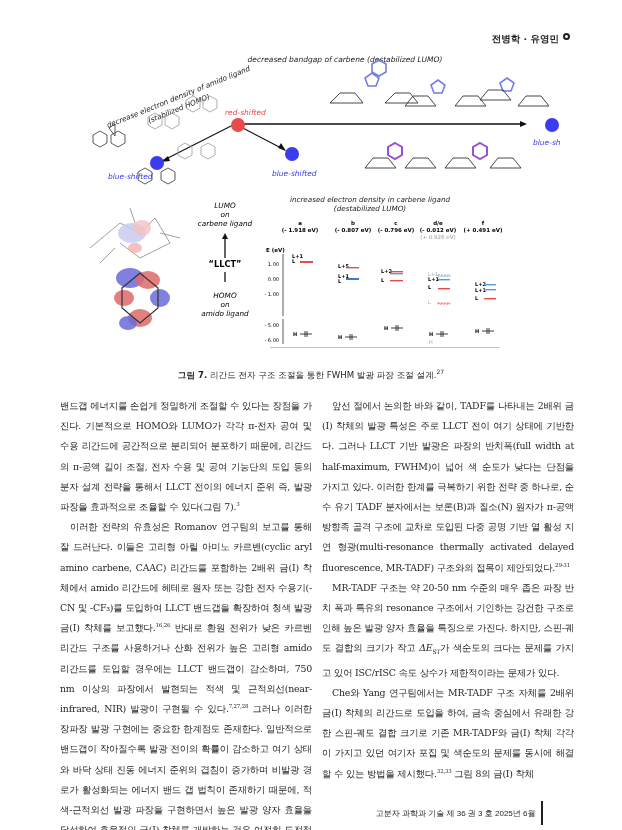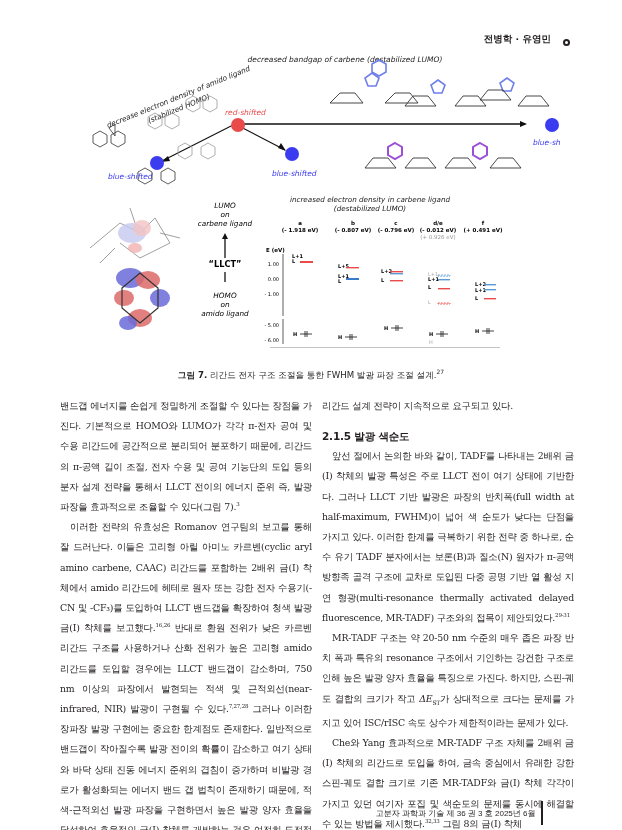--- a/index.html
+++ b/index.html
@@ -1,17 +1,17 @@
 <!DOCTYPE html>
 <html><head>
 <meta charset="utf-8">
 <style>
   html,body{margin:0;padding:0;background:#fff;}
   body{width:622px;height:830px;position:relative;overflow:hidden;font-family:"DejaVu Serif","Liberation Serif",serif;color:#231f20;}
-  .hdr{position:absolute;right:52px;top:33px;font-family:"DejaVu Sans","Liberation Sans",sans-serif;font-size:9.5px;font-weight:bold;display:flex;align-items:flex-end;gap:12px;}
+  .hdr{position:absolute;right:52px;top:33px;font-family:"DejaVu Sans","Liberation Sans",sans-serif;font-size:9.5px;font-weight:bold;display:flex;align-items:flex-start;gap:4px;}
   .hdr .ring{width:7px;height:7px;border:2px solid #231f20;border-radius:50%;box-sizing:border-box;display:inline-block;}
   .fig{position:absolute;left:60px;top:48px;width:500px;height:300px;}
   .fig svg{width:500px;height:300px;}
   .cap{position:absolute;left:0;width:622px;top:368px;text-align:center;font-family:"DejaVu Sans","Liberation Sans",sans-serif;font-size:8.6px;}
   .cap b{font-weight:bold;}
   .cap sup{font-size:6px;}
   .col{position:absolute;top:396px;width:252px;font-size:9.4px;line-height:20.2px;text-align:justify;letter-spacing:-0.2px;}
   .col.l{left:60px;}
   .col.r{left:322px;}
   .col p{margin:0;}
@@ -214,24 +214,22 @@
 <div class="cap">
   <b>그림 7.</b><span> 리간드 전자 구조 조절을 통한 FWHM 발광 파장 조절 설계.</span><sup>27</sup>
 </div>
 
 <div class="col l">
   <p><span>밴드갭 에너지를 손쉽게 정밀하게 조절할 수 있다는 장점을 가진다. 기본적으로 HOMO와 LUMO가 각각 π-전자 공여 및 수용 리간드에 공간적으로 분리되어 분포하기 때문에, 리간드의 π-공액 길이 조절, 전자 수용 및 공여 기능단의 도입 등의 분자 설계 전략을 통해서 LLCT 전이의 에너지 준위 즉, 발광 파장을 효과적으로 조율할 수 있다(그림 7).</span><sup>3</sup></p>
   <p class="ind"><span>이러한 전략의 유효성은 Romanov 연구팀의 보고를 통해 잘 드러난다. 이들은 고리형 아릴 아미노 카르벤(cyclic aryl amino carbene, CAAC) 리간드를 포함하는 2배위 금(I) 착체에서 amido 리간드에 헤테로 원자 또는 강한 전자 수용기(-CN 및 -CF₃)를 도입하여 LLCT 밴드갭을 확장하여 청색 발광 금(I) 착체를 보고했다.</span><sup>16,26</sup><span> 반대로 환원 전위가 낮은 카르벤 리간드 구조를 사용하거나 산화 전위가 높은 고리형 amido 리간드를 도입할 경우에는 LLCT 밴드갭이 감소하며, 750 nm 이상의 파장에서 발현되는 적색 및 근적외선(near-infrared, NIR) 발광이 구현될 수 있다.</span><sup>7,27,28</sup><span> 그러나 이러한 장파장 발광 구현에는 중요한 한계점도 존재한다. 일반적으로 밴드갭이 작아질수록 발광 전이의 확률이 감소하고 여기 상태와 바닥 상태 진동 에너지 준위의 겹침이 증가하며 비발광 경로가 활성화되는 에너지 밴드 갭 법칙이 존재하기 때문에, 적색-근적외선 발광 파장을 구현하면서 높은 발광 양자 효율을 달성하여 효율적인 금(I) 착체를 개발하는 것은 여전히 도전적인 과제이다. 따라서, 발광 파장 조절을 하는 분자 설계 전략에서 발광 효율까지도 고려하여 균형이 맞춰진 정교한</span></p>
 </div>
 
 <div class="col r">
-  <p>리간드 설계 전략이 지속적으로 요구되고 있다.</p>
-  <h3>2.1.5 발광 색순도</h3>
   <p class="ind"><span>앞선 절에서 논의한 바와 같이, TADF를 나타내는 2배위 금(I) 착체의 발광 특성은 주로 LLCT 전이 여기 상태에 기반한다. 그러나 LLCT 기반 발광은 파장의 반치폭(full width at half-maximum, FWHM)이 넓어 색 순도가 낮다는 단점을 가지고 있다. 이러한 한계를 극복하기 위한 전략 중 하나로, 순수 유기 TADF 분자에서는 보론(B)과 질소(N) 원자가 π-공액 방향족 골격 구조에 교차로 도입된 다중 공명 기반 열 활성 지연 형광(multi-resonance thermally activated delayed fluorescence, MR-TADF) 구조와의 접목이 제안되었다.</span><sup>29-31</sup></p>
-  <p class="ind"><span>MR-TADF 구조는 약 20-50 nm 수준의 매우 좁은 파장 반치 폭과 특유의 resonance 구조에서 기인하는 강건한 구조로 인해 높은 발광 양자 효율을 특징으로 가진다. 하지만, 스핀-궤도 결합의 크기가 작고 </span><i>ΔE</i><sub style="font-size:6px">ST</sub><span>가 상대적으로 크다는 문제를 가지고 있어 ISC/rISC 속도 상수가 제한적이라는 문제가 있다.</span></p>
-  <p class="ind"><span>Che와 Yang 효과적으로 MR-TADF 구조 자체를 2배위 금(I) 착체의 리간드로 도입을 하여, 금속 중심에서 유래한 강한 스핀-궤도 결합 크기로 기존 MR-TADF와 금(I) 착체 각각이 가지고 있던 여기자 포집 및 색순도의 문제를 동시에 해결할 수 있는 방법을 제시했다.</span><sup>32,33</sup><span> 그림 8의 금(I) 착체</span></p>
+  <p class="ind"><span>MR-TADF 구조는 약 20-50 nm 수준의 매우 좁은 파장 반치 폭과 특유의 resonance 구조에서 기인하는 강건한 구조로 인해 높은 발광 양자 효율을 특징으로 가진다. 하지만, 스핀-궤도 결합의 크기가 작고 </span><i>ΔE</i><sub style="font-size:6px">ST</sub><span>가 색순도의 크다는 문제를 가지고 있어 ISC/rISC 속도 상수가 제한적이라는 문제가 있다.</span></p>
+  <p class="ind"><span>Che와 Yang 연구팀에서는 MR-TADF 구조 자체를 2배위 금(I) 착체의 리간드로 도입을 하여, 금속 중심에서 유래한 강한 스핀-궤도 결합 크기로 기존 MR-TADF와 금(I) 착체 각각이 가지고 있던 여기자 포집 및 색순도의 문제를 동시에 해결할 수 있는 방법을 제시했다.</span><sup>32,33</sup><span> 그림 8의 금(I) 착체</span></p>
 </div>
 
 <div class="foot">
   <span class="jn">고분자 과학과 기술 제 36 권 3 호 2025년 6월</span>
   <span class="bar"></span>
   <span class="pg">151</span>
 </div>
 
 </body></html>

